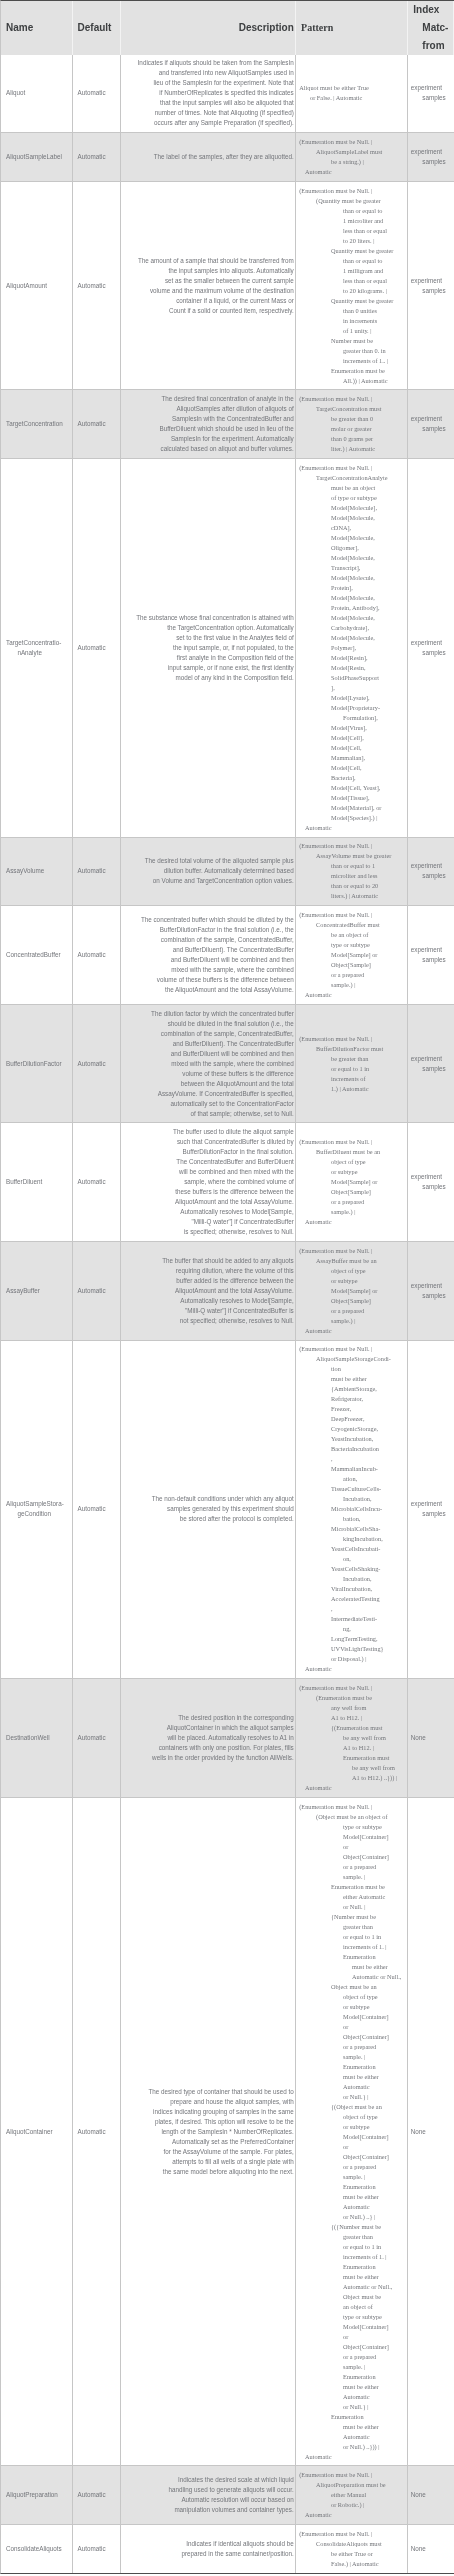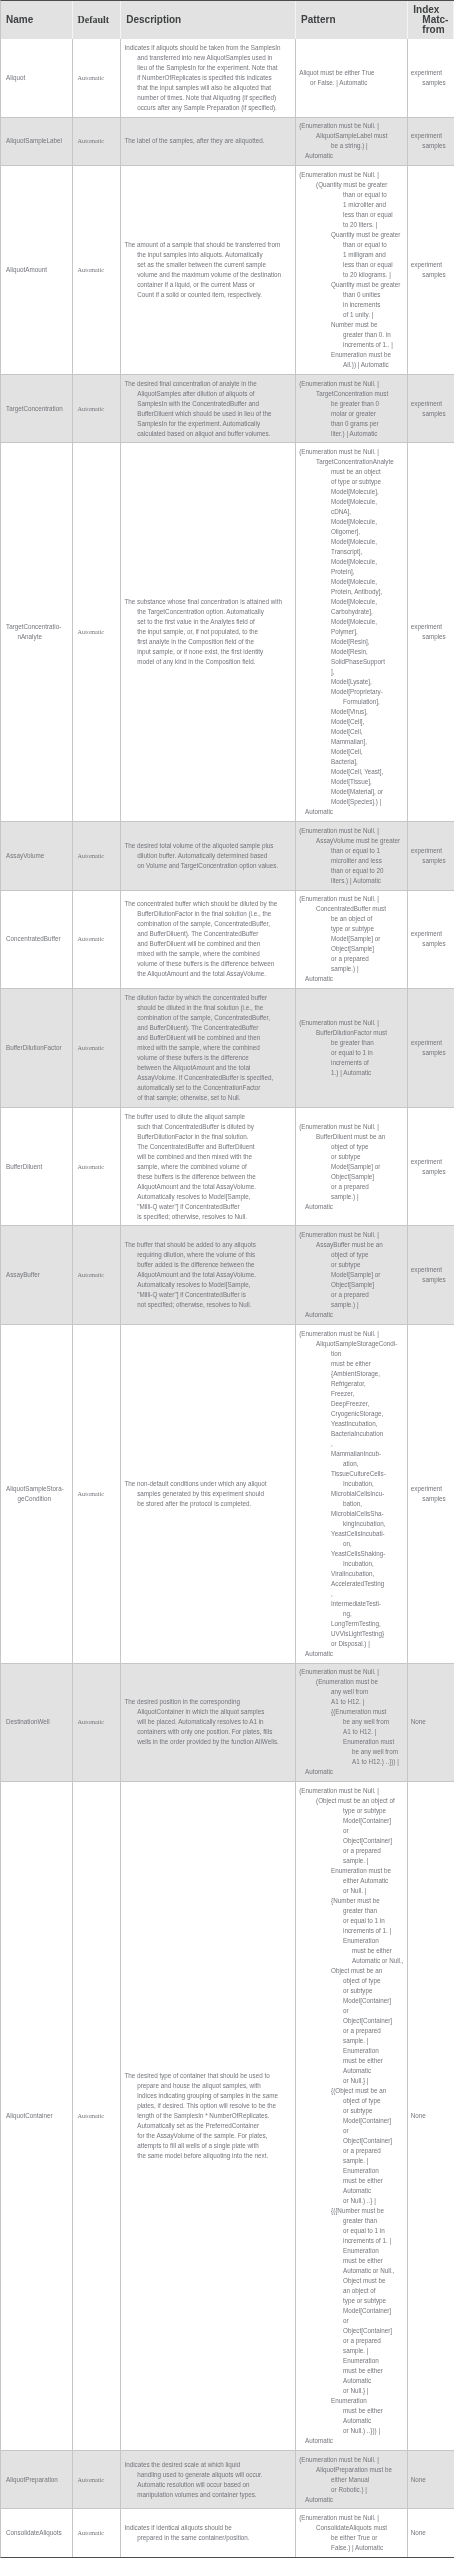--- a/index.html
+++ b/index.html
@@ -12,27 +12,27 @@
   .row{display:flex;border-top:0.6px solid #c6c6c6;background:#fff;}
   .row.first{border-top:none;}
   .row.gray{background:#e2e2e2;}
   .hrow{display:flex;background:#e2e2e2;min-height:38px;}
   .cell{
     box-sizing:border-box;border-right:0.6px solid #c6c6c6;
     display:flex;flex-direction:column;justify-content:center;
     padding:3.8px 1.3px 3.8px 0;overflow:hidden;
   }
   .c0{width:72px;}
-  .c1{width:49px;font-family:Liberation Serif, serif;}
-  .c2{width:176px;}
-  .c3{width:113px;}
+  .c1{width:49px;}
+  .c2{width:176px;text-align:right;}
+  .c3{width:113px;font-family:Liberation Serif, serif;}
   .c4{width:46px;border-right:none;}
   .hcell{border-right:0.6px solid #f3f3f3;}
   .hcell .hline{font-size:10px;font-weight:bold;color:#3e4042;line-height:10px;white-space:nowrap;padding-left:5px;}
-  .hcell .hline.cont{padding-left:14px;}
+  .hcell .hline.cont{padding-left:14px;margin-top:8px;}
   .line{font-size:6.3px;line-height:10px;color:#73757a;white-space:nowrap;}
   .namec .line{padding-left:5px;}
   .namec .line.cont{padding-left:16.4px;}
   .defc .line{padding-left:5px;}
   .descc .line{padding-left:3.2px;}
   .descc .line.cont{padding-left:16px;}
   .idxc .line{padding-left:2.5px;}
   .idxc .line.cont{padding-left:14px;}
   .patc .l0{padding-left:3.2px;}
   .patc .l1{padding-left:20px;}

